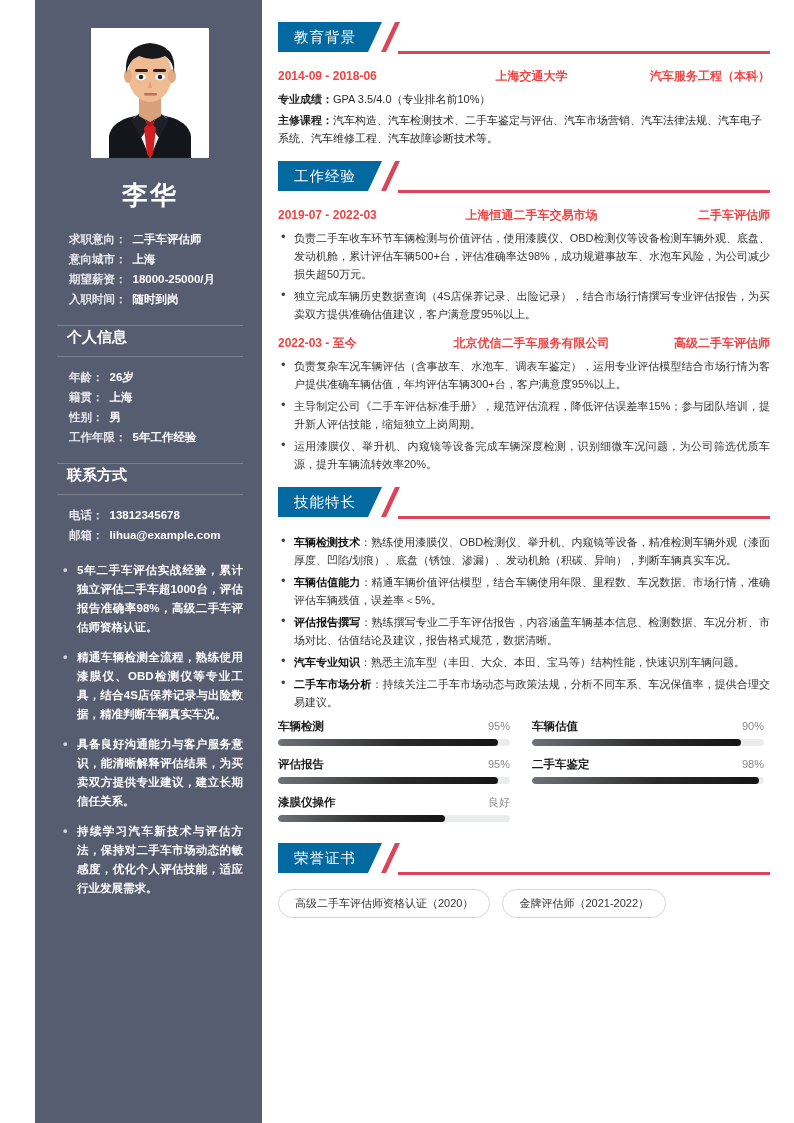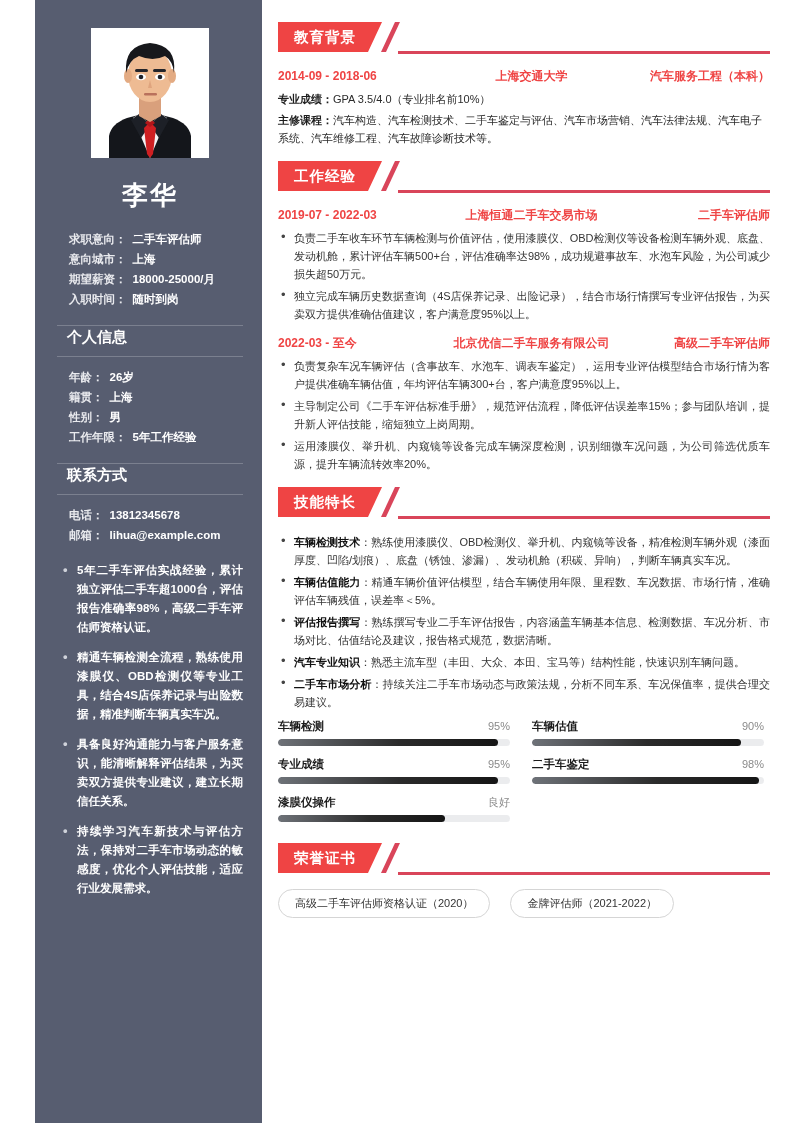--- a/index.html
+++ b/index.html
@@ -90,24 +90,24 @@
   }
   .sec-header {
     position: relative;
     height: 34px;
     margin-bottom: 12px;
   }
   .sec-tag {
     position: absolute;
     left: 0; top: 0;
     height: 30px;
-    background: #ef4444;
+    background: #0369a1;
     color: #ffffff;
     font-size: 14.5px;
-    font-weight: bold;
+    font-weight: normal;
     letter-spacing: 1px;
     padding: 0 26px 0 16px;
     display: flex; align-items: center;
     clip-path: polygon(0 0, 100% 0, calc(100% - 14px) 100%, 0 100%);
   }
   .sec-slash {
     position: absolute;
     top: 0;
     width: 5px; height: 30px;
     background: #d9455a;
@@ -188,21 +188,21 @@
     border-radius: 4px;
     overflow: hidden;
   }
   .bar-fill {
     height: 7px;
     border-radius: 4px;
     background: linear-gradient(90deg, #6e7278 0%, #2b2b2b 55%, #151515 100%);
   }
 
   
-  .tags { display: flex; flex-wrap: wrap; gap: 20px; margin-top: 10px; }
+  .tags { display: flex; flex-wrap: wrap; gap: 12px; margin-top: 10px; }
   .tag {
     border: 1px solid #d5d5d5;
     border-radius: 16px;
     padding: 6px 16px;
     font-size: 11px;
     color: #333;
     background: #fff;
     white-space: nowrap;
   }
 </style>
@@ -394,21 +394,21 @@
           <div class="bar-top">
             <span class="bar-label">车辆估值</span>
             <span class="bar-val">90%</span>
           </div>
           <div class="bar-track">
               <div class="bar-fill" style="width: 90%;"></div>
             </div>
         </div>
         <div class="bar-item">
           <div class="bar-top">
-            <span class="bar-label">专业成绩</span>
+            <span class="bar-label">评估报告</span>
             <span class="bar-val">95%</span>
           </div>
           <div class="bar-track">
               <div class="bar-fill" style="width: 95%;"></div>
             </div>
         </div>
         <div class="bar-item">
           <div class="bar-top">
             <span class="bar-label">二手车鉴定</span>
             <span class="bar-val">98%</span>

